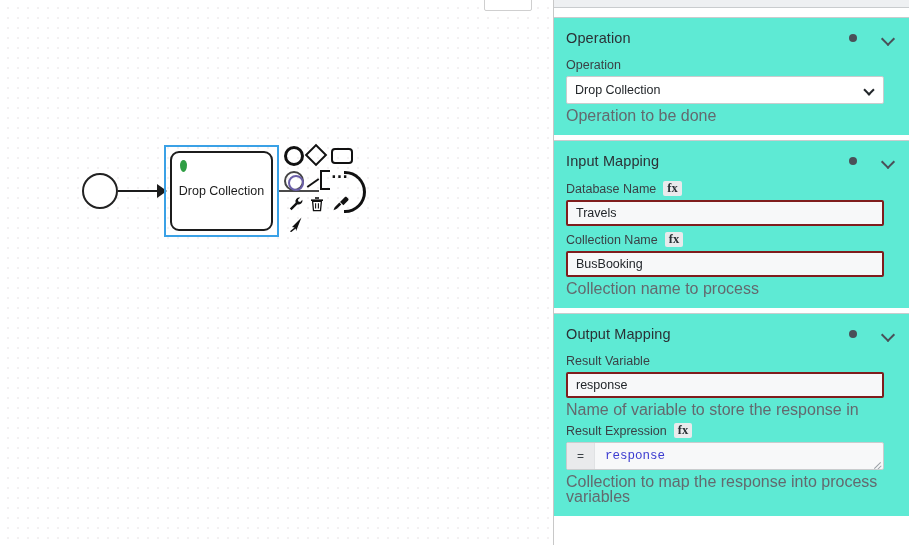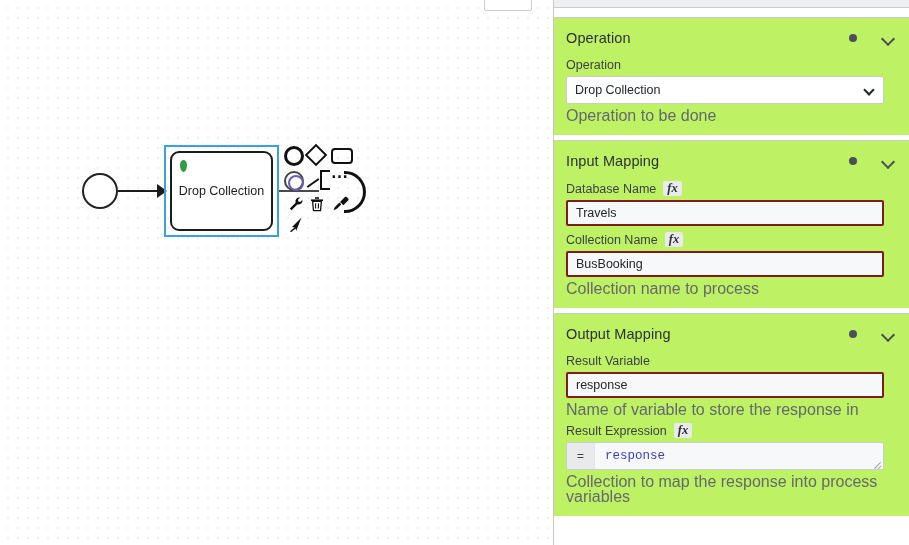--- a/index.html
+++ b/index.html
@@ -207,21 +207,21 @@
     height: 10px;
     background: #ffffff;
     border-bottom: 1px solid #c9ccce;
   }
   .group-gap {
     height: 6px;
     background: #ffffff;
     border-bottom: 1px solid #c9ccce;
   }
 
-  .group { background: #bef264; padding: 0 0 10px 0; }
+  .group { background: #5eead4; padding: 0 0 10px 0; }
   .group-header {
     display: flex;
     align-items: center;
     padding: 12px 14px 6px 12px;
   }
   .group-title {
     flex: 1;
     font-size: 14.5px;
     color: #2b3136;
     letter-spacing: .1px;
@@ -253,21 +253,20 @@
     font-size: 12.5px;
     color: #3b4146;
     margin: 6px 0 4px 0;
   }
   .fx-badge {
     margin-left: 7px;
     background: #e9eaec;
     border-radius: 2px;
     padding: 1px 4px 1px 4px;
     font-family: "Liberation Serif", serif;
-    font-style: italic;
     font-weight: bold;
     font-size: 12.5px;
     color: #2b3136;
     line-height: 13px;
   }
   .input-box {
     width: 318px;
     height: 26px;
     border: 2px solid #7f1d1d;
     background: #f7f8f9;

